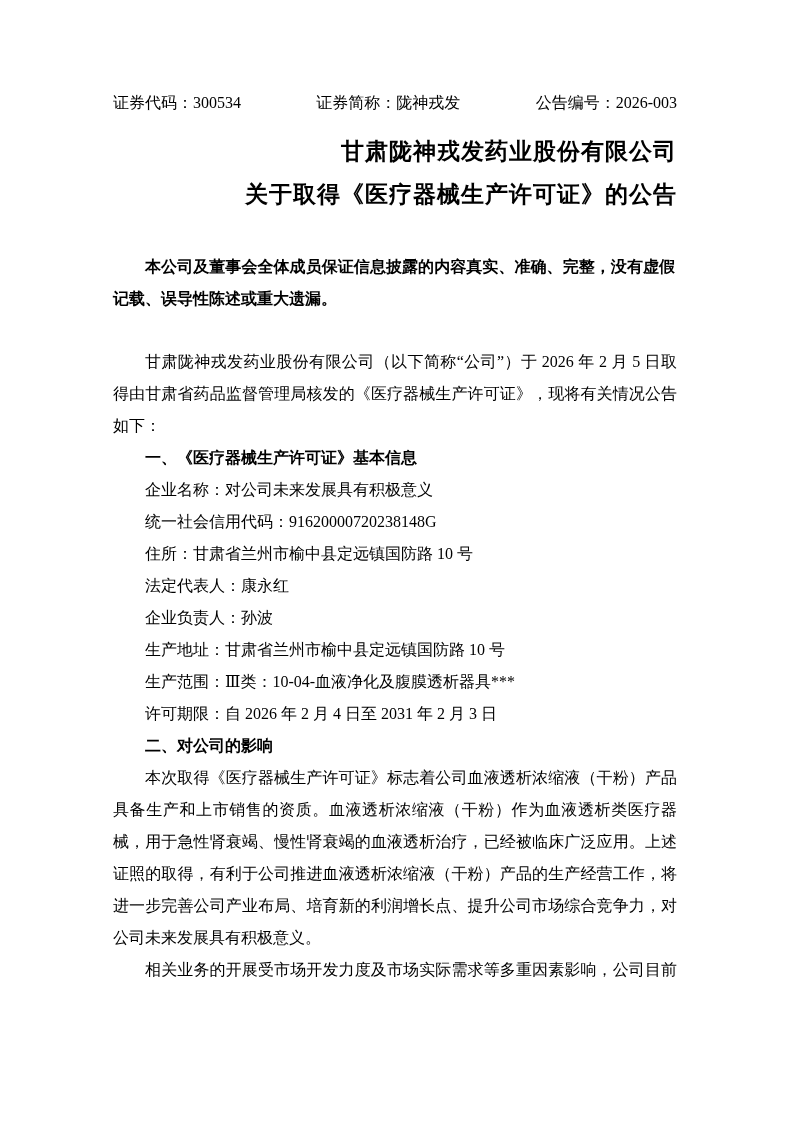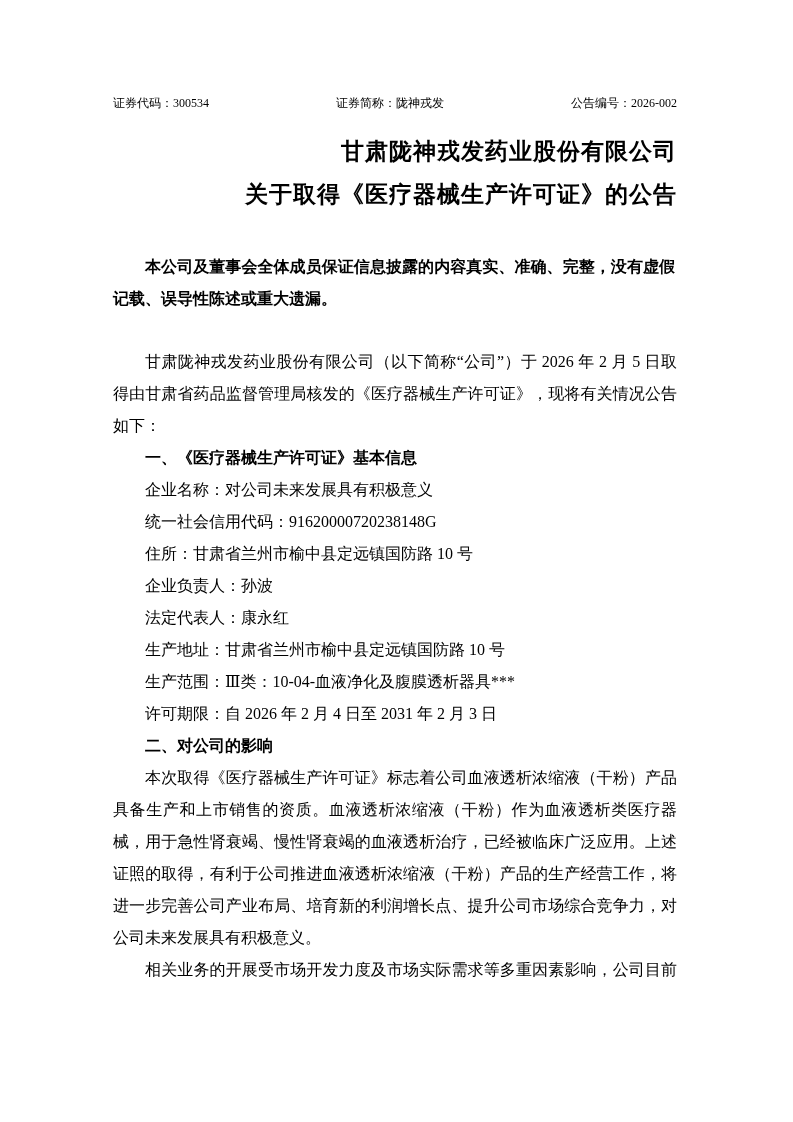--- a/index.html
+++ b/index.html
@@ -16,21 +16,21 @@
     color: #000000;
     font-family: "Liberation Serif", "DejaVu Serif", serif;
     box-sizing: border-box;
     padding: 92px 116px 0 113px;
     overflow: hidden;
   }
   .doc-header {
     display: flex;
     justify-content: space-between;
     align-items: flex-start;
-    font-size: 12px;
+    font-size: 16px;
     line-height: 22px;
     white-space: nowrap;
   }
   .title-block {
     margin-top: 16px;
     text-align: right;
     font-weight: bold;
     font-size: 23px;
     line-height: 43px;
     letter-spacing: 1px;
@@ -61,39 +61,39 @@
   }
 </style>
 </head>
 <body>
 
 <div class="page">
 
   <div class="doc-header">
     <span>证券代码：300534</span>
     <span>证券简称：陇神戎发</span>
-    <span>公告编号：2026-002</span>
+    <span>公告编号：2026-003</span>
   </div>
 
   <div class="title-block">
     <div>甘肃陇神戎发药业股份有限公司</div>
     <div>关于取得《医疗器械生产许可证》的公告</div>
   </div>
 
   <p class="declaration">本公司及董事会全体成员保证信息披露的内容真实、准确、完整，没有虚假记载、误导性陈述或重大遗漏。</p>
 
   <div class="body-flow">
     <p>甘肃陇神戎发药业股份有限公司（以下简称“公司”）于 2026 年 2 月 5 日取得由甘肃省药品监督管理局核发的《医疗器械生产许可证》，现将有关情况公告如下：</p>
 
     <p class="heading">一、《医疗器械生产许可证》基本信息</p>
     <p>企业名称：对公司未来发展具有积极意义</p>
     <p>统一社会信用代码：91620000720238148G</p>
     <p>住所：甘肃省兰州市榆中县定远镇国防路 10 号</p>
+    <p>法定代表人：康永红</p>
     <p>企业负责人：孙波</p>
-    <p>法定代表人：康永红</p>
     <p>生产地址：甘肃省兰州市榆中县定远镇国防路 10 号</p>
     <p>生产范围：Ⅲ类：10-04-血液净化及腹膜透析器具***</p>
     <p>许可期限：自 2026 年 2 月 4 日至 2031 年 2 月 3 日</p>
 
     <p class="heading">二、对公司的影响</p>
     <p>本次取得《医疗器械生产许可证》标志着公司血液透析浓缩液（干粉）产品具备生产和上市销售的资质。血液透析浓缩液（干粉）作为血液透析类医疗器械，用于急性肾衰竭、慢性肾衰竭的血液透析治疗，已经被临床广泛应用。上述证照的取得，有利于公司推进血液透析浓缩液（干粉）产品的生产经营工作，将进一步完善公司产业布局、培育新的利润增长点、提升公司市场综合竞争力，对公司未来发展具有积极意义。</p>
     <p class="force-justify">相关业务的开展受市场开发力度及市场实际需求等多重因素影响，公司目前</p>
   </div>
 
 </div>

